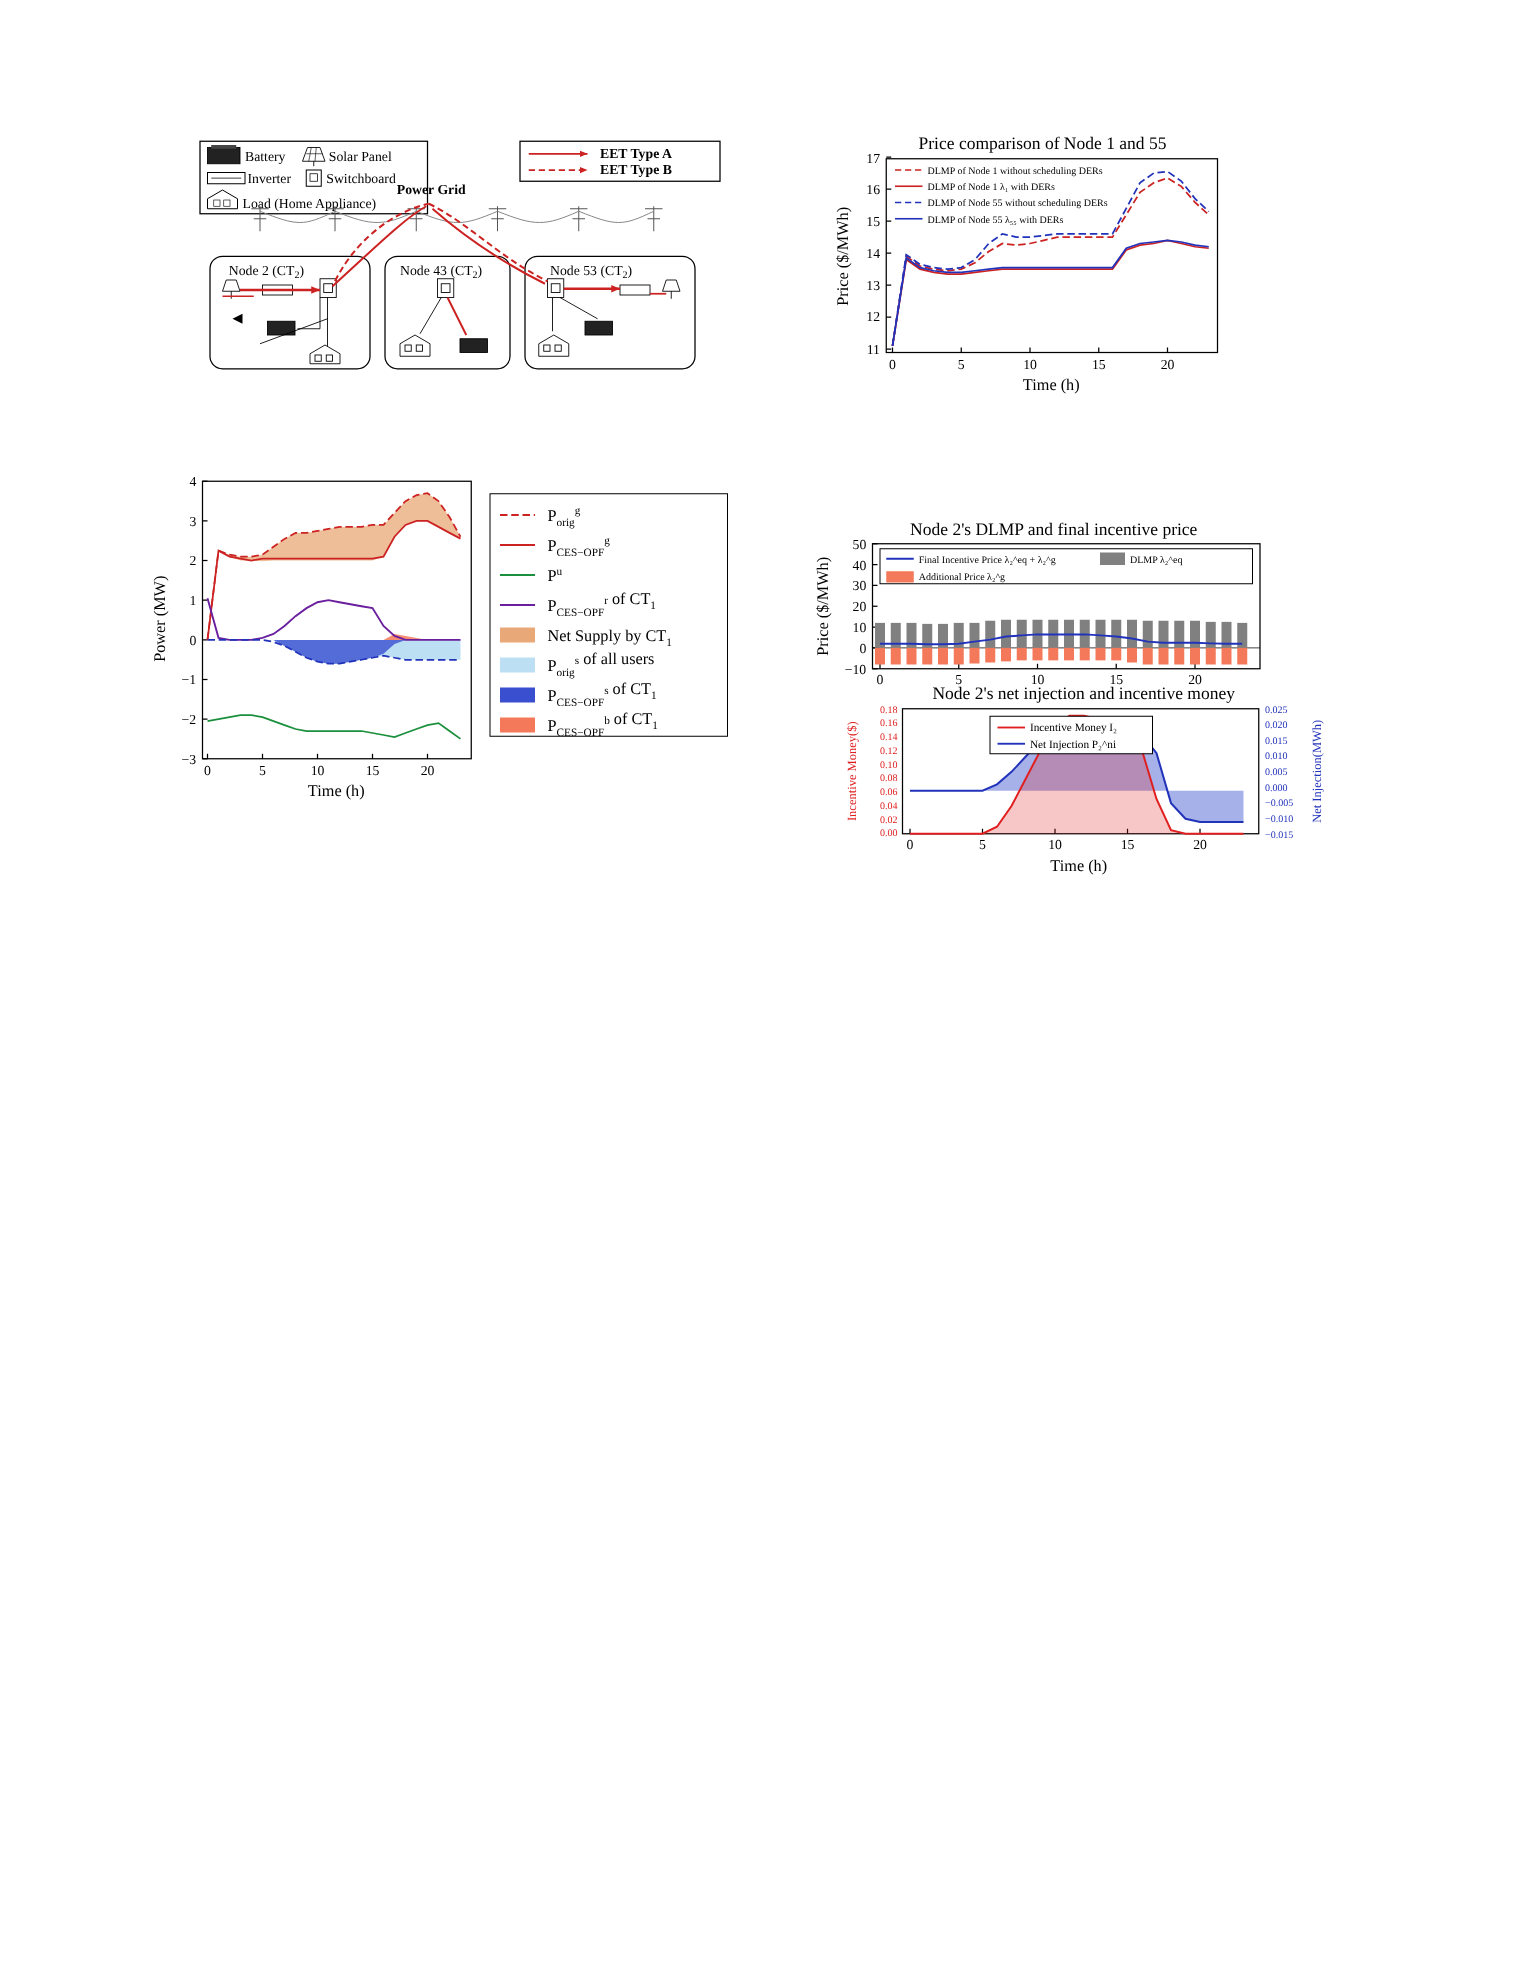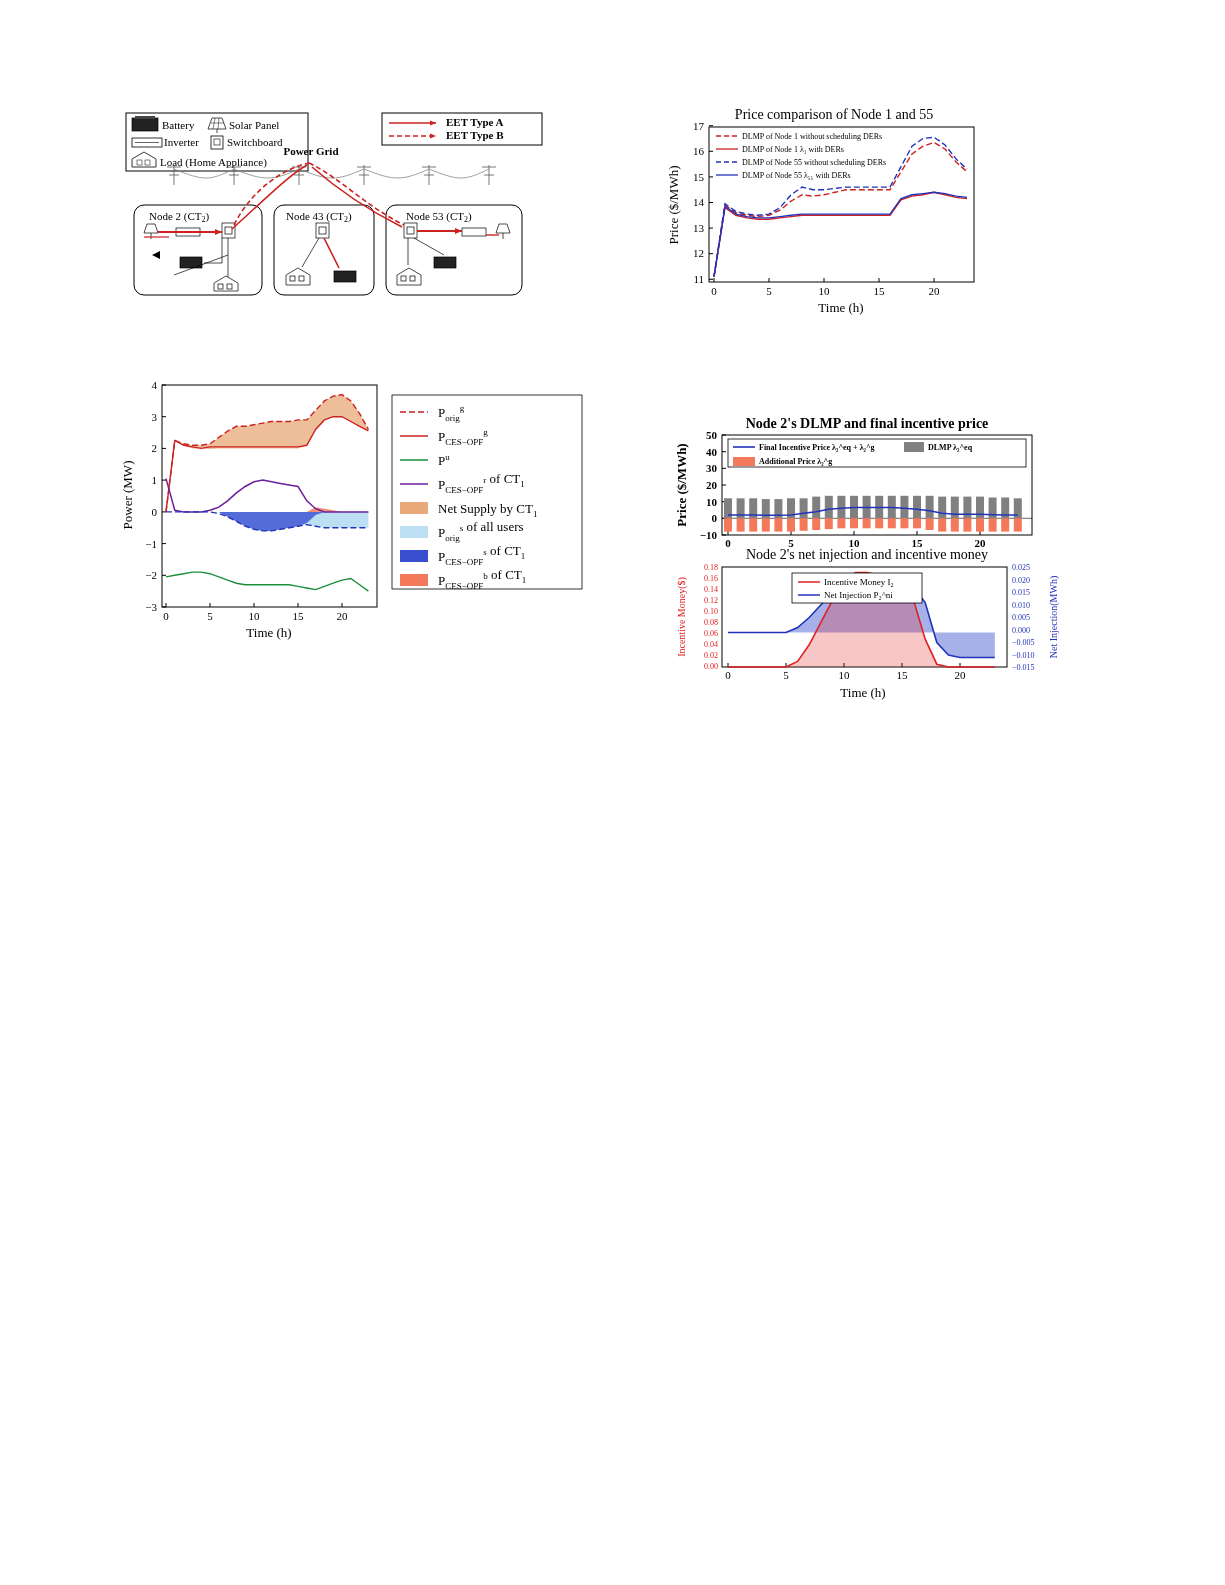--- a/index.html
+++ b/index.html
@@ -14,21 +14,21 @@
   .ax{fill:none;stroke:#000;stroke-width:1;}
   .dgm-box{fill:none;stroke:#000;stroke-width:1;}
   .dgm-txt{font-size:11px;}
   .dgm-txt-b{font-size:11px;font-weight:bold;}
   .small{font-size:9px;}
   .xsmall{font-size:8px;}
 </style>
 </head>
 <body>
 
-<div class="panel" style="left:114px;top:105px;width:440px;height:205px;text-align:right;">
+<div class="panel" style="left:148px;top:105px;width:440px;height:205px;text-align:right;">
 <svg width="440" height="205" viewBox="0 0 440 205">
 
   <rect class="dgm-box" x="12" y="8" width="182" height="58"></rect>
 
   <g>
     <rect x="18" y="13" width="26" height="13" fill="#222" stroke="#000" stroke-width="0.7"></rect>
     <rect x="21" y="11" width="20" height="3" fill="#444"></rect>
   </g>
   <text class="dgm-txt" x="48" y="24">Battery</text>
 
@@ -282,21 +282,21 @@
 
     <rect x="280" y="175" width="28" height="12" fill="#3a4fcf"></rect>
     <text x="318" y="186" font-size="13">P<tspan font-size="9" dy="4">CES−OPF</tspan><tspan font-size="9" dy="-10">s</tspan><tspan font-size="13" dy="0"> of CT</tspan><tspan font-size="9" dy="4">1</tspan></text>
 
     <rect x="280" y="199" width="28" height="12" fill="#f4795a"></rect>
     <text x="318" y="210" font-size="13">P<tspan font-size="9" dy="4">CES−OPF</tspan><tspan font-size="9" dy="-10">b</tspan><tspan font-size="13" dy="0"> of CT</tspan><tspan font-size="9" dy="4">1</tspan></text>
   </g>
 </svg>
 </div>
 
-<div class="panel" style="left:672px;top:415px;width:400px;height:160px;font-weight:bold;">
+<div class="panel" style="left:648px;top:415px;width:400px;height:160px;">
 <svg width="400" height="160" viewBox="0 0 400 160">
   <text class="title" x="195" y="13" text-anchor="middle">Node 2's DLMP and final incentive price</text>
   <rect class="ax" x="50" y="20" width="310" height="100"></rect>
 
   <g class="tick">
     <text x="45" y="24" text-anchor="end">50</text>
         <line x1="50" y1="20" x2="54" y2="20" stroke="#000"></line>
     <text x="45" y="40.7" text-anchor="end">40</text>
         <line x1="50" y1="36.7" x2="54" y2="36.7" stroke="#000"></line>
     <text x="45" y="57.3" text-anchor="end">30</text>

